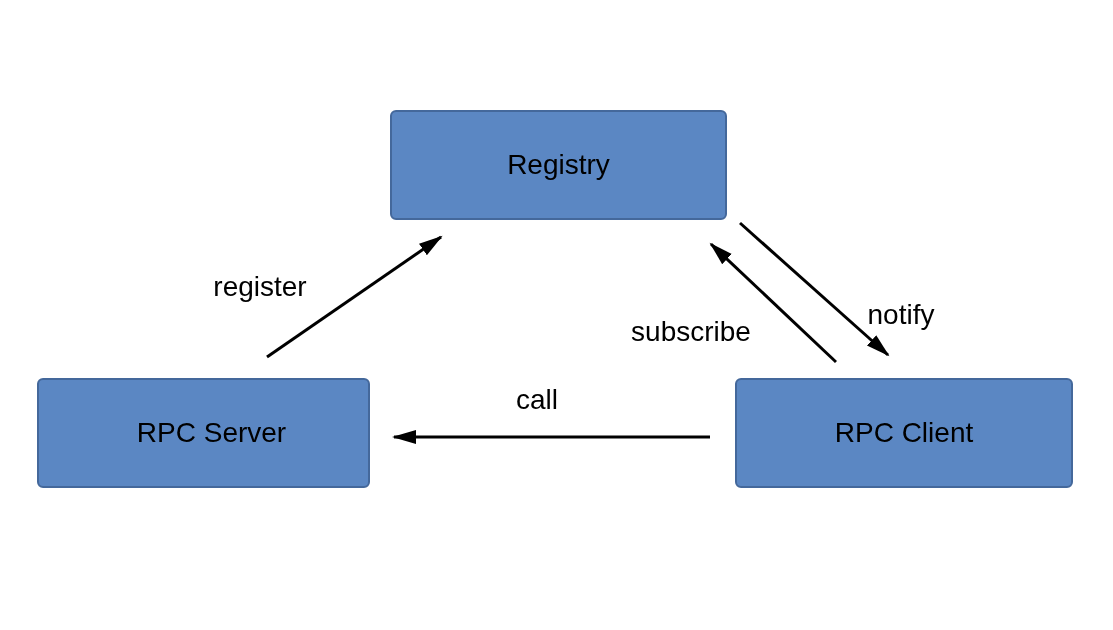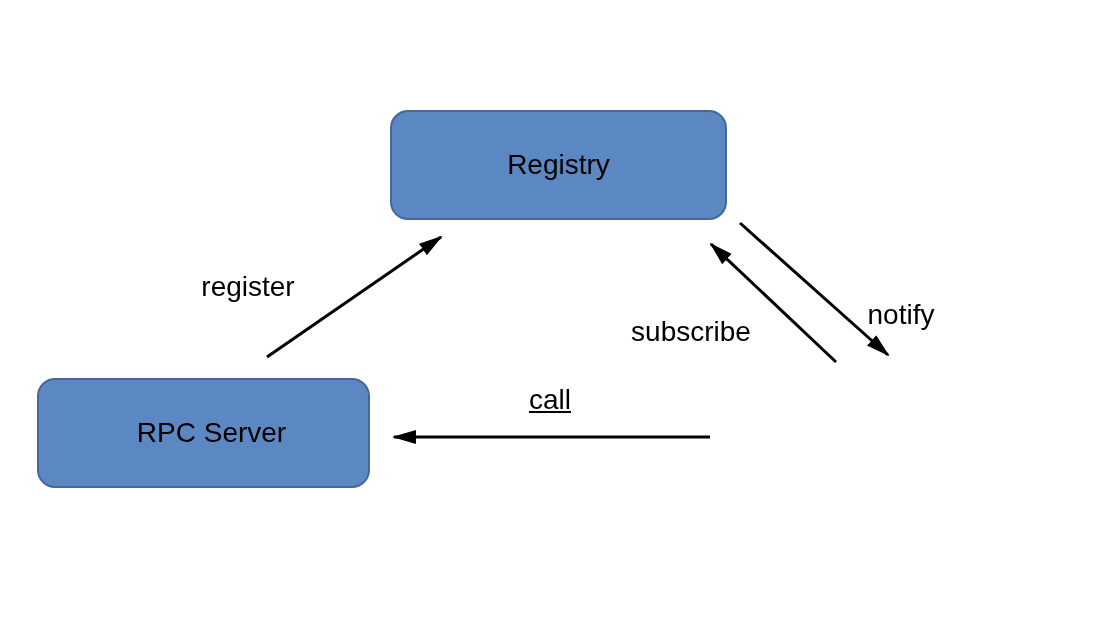--- a/index.html
+++ b/index.html
@@ -20,21 +20,21 @@
     left: 0;
     top: 0;
     width: 1113px;
     height: 630px;
   }
   .node {
     position: absolute;
     box-sizing: border-box;
     background: #5B87C3;
     border: 2px solid #44689B;
-    border-radius: 18px;
+    border-radius: 6px;
     display: flex;
     align-items: center;
     justify-content: center;
   }
   .node-label {
     color: #000000;
     font-size: 28px;
     line-height: 1;
     white-space: nowrap;
   }
@@ -42,24 +42,24 @@
   .node-rpc-server { left: 37px;  top: 378px; width: 333px; height: 110px; padding-left: 16px; }
   .node-rpc-client { left: 735px; top: 378px; width: 338px; height: 110px; }
   .edge-label {
     position: absolute;
     transform: translate(-50%, -50%);
     color: #000000;
     font-size: 28px;
     line-height: 1;
     white-space: nowrap;
   }
-  .label-register  { left: 248px; top: 287px; }
+  .label-register  { left: 260px; top: 287px; }
   .label-subscribe { left: 675px; top: 332px; margin-left: 16px; }
   .label-notify    { left: 901px; top: 285px; margin-top: 30px; }
-  .label-call      { left: 550px; top: 400px; text-decoration: underline; }
+  .label-call      { left: 537px; top: 400px; }
 </style>
 </head>
 <body>
 
 <div class="canvas">
 
   <svg class="arrow-layer" viewBox="0 0 1113 630" xmlns="http://www.w3.org/2000/svg">
     <defs>
       <marker id="arrowhead" markerUnits="userSpaceOnUse" markerWidth="26" markerHeight="18" refX="22" refY="8" orient="auto">
         <path d="M0,1 L24,8 L0,15 Z" fill="#000000"></path>
@@ -72,20 +72,23 @@
   </svg>
 
   <div class="node node-registry">
     <span class="node-label">Registry</span>
   </div>
 
   <div class="node node-rpc-server">
     <span class="node-label">RPC Server</span>
   </div>
 
+  <div class="node node-rpc-client">
+    <span class="node-label">RPC Client</span>
+  </div>
 
   <div class="edge-label label-register">register</div>
 
   <div class="edge-label label-subscribe">subscribe</div>
 
   <div class="edge-label label-notify">notify</div>
 
   <div class="edge-label label-call">call</div>
 
 </div>

